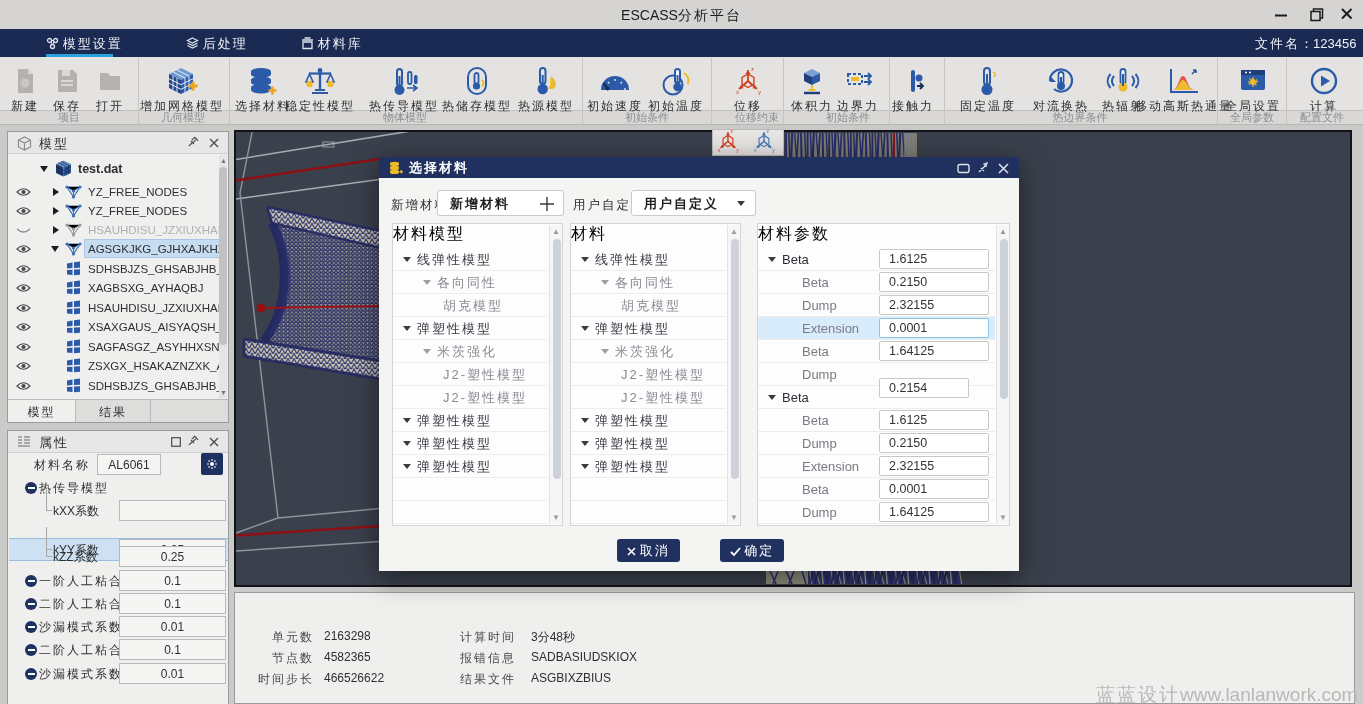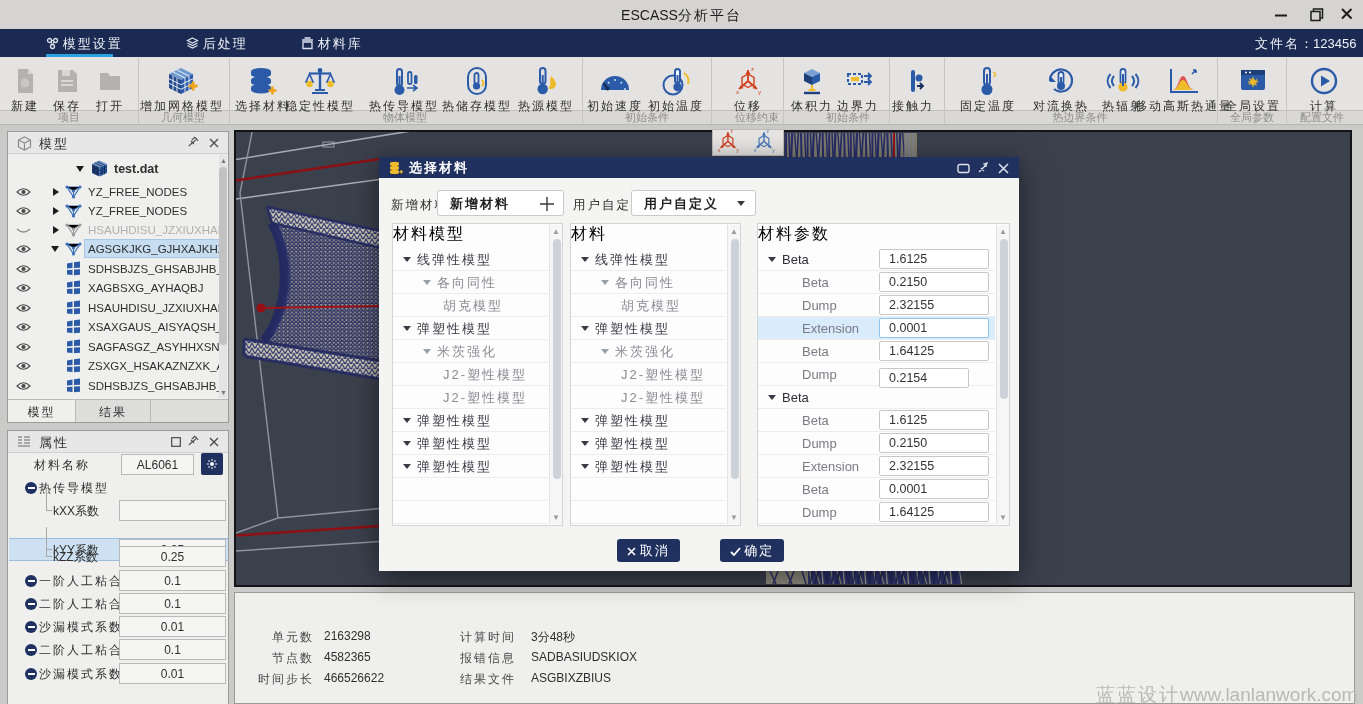--- a/index.html
+++ b/index.html
@@ -505,21 +505,21 @@
         <svg width="11" height="11" viewBox="0 0 11 11" style="position:absolute;left:0;top:1px;">
           <path d="M6.2 0.8 L10.2 4.8 M7.5 2 L9 3.5 M7.8 3.8 L4.5 7 M3.8 4.2 L6.8 1.2 M0.8 10.2 L4 7 M3 5 L6 8" stroke="#4a4a4a" stroke-width="1.1" fill="none"></path>
         </svg>
       </span>
       <span class="pico" style="right:6px;">
         <svg width="10" height="10" viewBox="0 0 10 10" style="position:absolute;left:3px;top:3px;">
           <path d="M1 1 L9 9 M9 1 L1 9" stroke="#4a4a4a" stroke-width="1.3"></path>
         </svg>
       </span>
     </div>
-<div class="trow" style="top:26.5px;width:218px;margin-left:36px;">
+<div class="trow" style="top:26.5px;width:218px;">
 <span class="caret cd" style="left:31px;top:7px;"></span>
 <svg width="17" height="17" viewBox="0 0 17 17" style="position:absolute;left:46px;top:1px;">
         <path d="M8.5 0.5 L16 4 L8.5 7.5 L1 4 Z" fill="#6f95c8"></path>
         <path d="M1 4 L8.5 7.5 V16.5 L1 13 Z" fill="#1d3c74"></path>
         <path d="M16 4 L8.5 7.5 V16.5 L16 13 Z" fill="#2b5ba8"></path>
         <path d="M3.5 2.8 L11 6.3 M6 1.6 L13.5 5.1 M1 7 L8.5 10.5 L16 7 M1 10 L8.5 13.5 L16 10 M3.5 5.2 v9 M6 6.3 v9 M11 6.3 v9 M13.5 5.2 v9" stroke="#14294f" stroke-width="0.8" fill="none"></path>
       </svg>
 <span class="lbl" style="left:69px;font-weight:bold;font-size:12.5px;">test.dat</span>
     </div>
 <div class="trow" style="top:49.5px;width:218px;">
@@ -718,21 +718,21 @@
         </svg>
       </span>
       <span class="pico" style="right:6px;">
         <svg width="10" height="10" viewBox="0 0 10 10" style="position:absolute;left:3px;top:3px;">
           <path d="M1 1 L9 9 M9 1 L1 9" stroke="#4a4a4a" stroke-width="1.3"></path>
         </svg>
       </span>
     </div>
 <div class="arow" style="top:21.5px;">
 <span class="albl zh2" style="left:25px;text-align:center;">材料名称</span>
-<div class="ainput" style="left:112px;width:73px;">AL6061</div>
+<div class="ainput" style="left:88px;width:64px;">AL6061</div>
 <div style="position:absolute;left:192px;top:0.5px;width:22px;height:22px;background:#1e3160;border-radius:2px;">
         <svg width="14" height="14" viewBox="0 0 14 14" style="position:absolute;left:4px;top:4px;">
           <g fill="#fff">
             <circle cx="7" cy="7" r="2"></circle>
             <path d="M7 1.5 l1 2 h-2 z M7 12.5 l1 -2 h-2 z M1.5 7 l2 -1 v2 z M12.5 7 l-2 -1 v2 z M3.2 3.2 l2.1 0.6 l-1.5 1.5 z M10.8 10.8 l-2.1 -0.6 l1.5 -1.5 z M10.8 3.2 l-0.6 2.1 l-1.5 -1.5 z M3.2 10.8 l0.6 -2.1 l1.5 1.5 z"></path>
           </g>
         </svg>
       </div>
 </div>
 <div class="arow" style="top:44.5px;">
@@ -946,21 +946,21 @@
       <div class="crow" style="top:93px;width:237px;background:#d9ecfb;">
         <span style="position:absolute;left:44px;color:#7a7a84;">Extension</span>
         <div class="vinput" style="left:121px;top:1px;width:110px;border-color:#8fc3ea;">0.0001</div>
       </div>
       <div class="crow" style="top:116px;width:237px;">
         <span style="position:absolute;left:44px;color:#7a7a84;">Beta</span>
         <div class="vinput" style="left:121px;top:1px;width:110px;border-color:#c8c8c8;">1.64125</div>
       </div>
       <div class="crow" style="top:139px;width:237px;">
         <span style="position:absolute;left:44px;color:#7a7a84;">Dump</span>
-        <div class="vinput" style="left:121px;top:5px;width:90px;border-color:#c8c8c8;">0.2154</div>
+        <div class="vinput" style="left:121px;top:15px;width:90px;border-color:#c8c8c8;">0.2154</div>
       </div>
       <div class="crow" style="top:162px;width:237px;">
         <span class="tricd" style="left:10px;top:9px;"></span>
         <span class="dk" style="position:absolute;left:24px;color:#2e2e38;">Beta</span>
       </div>
       <div class="crow" style="top:185px;width:237px;">
         <span style="position:absolute;left:44px;color:#7a7a84;">Beta</span>
         <div class="vinput" style="left:121px;top:1px;width:110px;border-color:#c8c8c8;">1.6125</div>
       </div>
       <div class="crow" style="top:208px;width:237px;">

